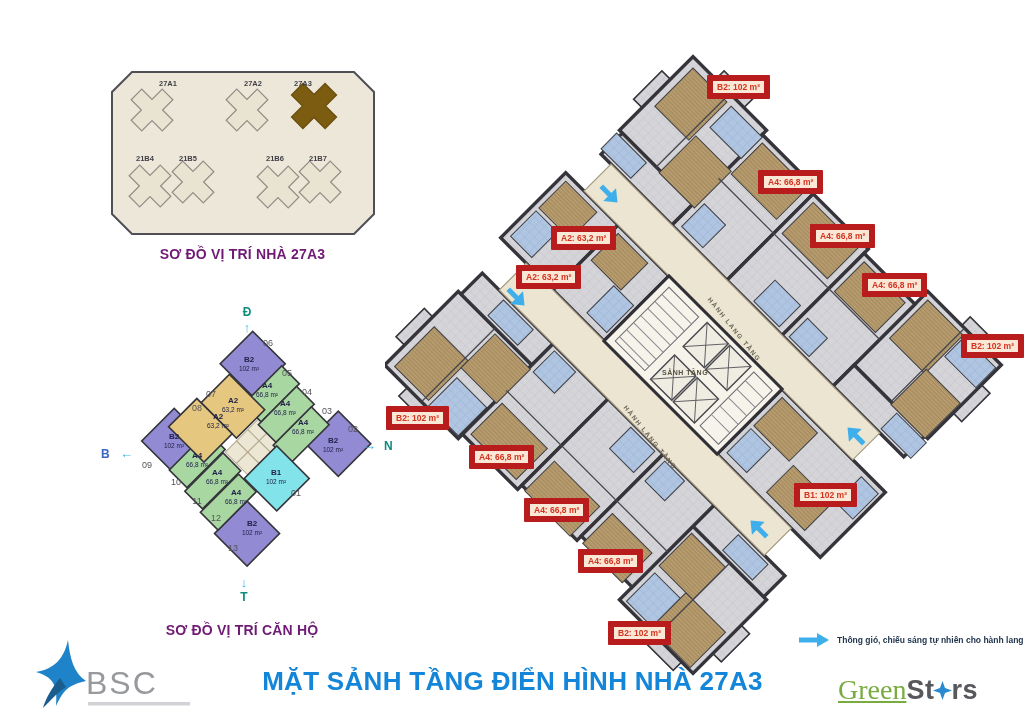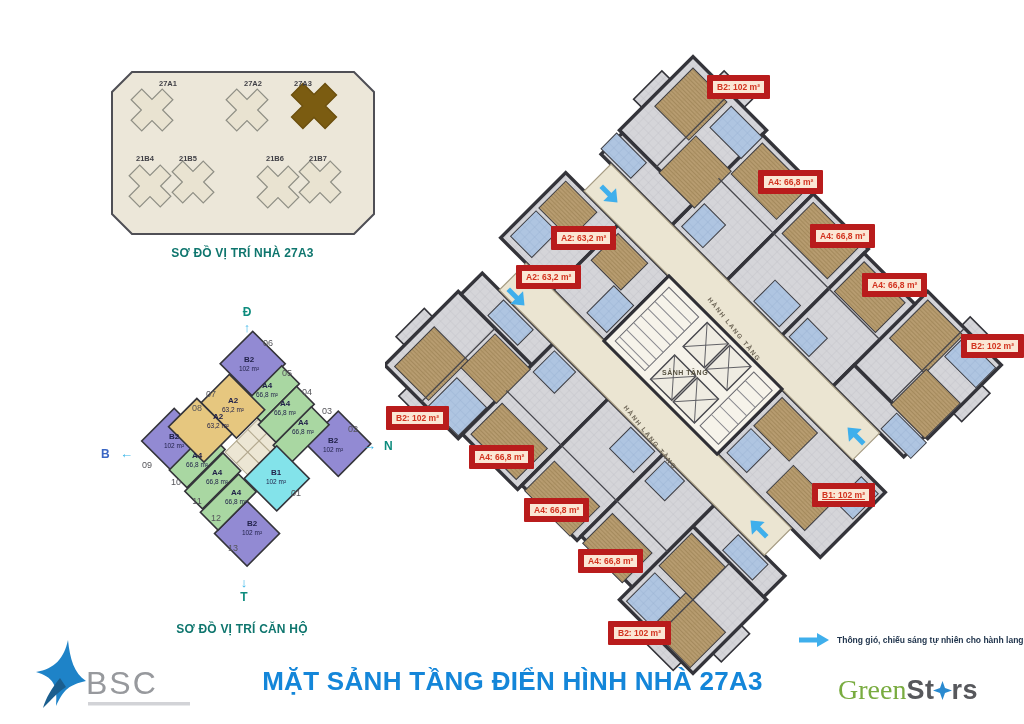--- a/index.html
+++ b/index.html
@@ -1,32 +1,32 @@
 <!DOCTYPE html>
 <html><head>
 <meta charset="utf-8">
 <style>
   html,body{margin:0;padding:0;}
   body{font-family:"Liberation Sans", sans-serif;}
   .page{position:relative;width:1024px;height:724px;background:#ffffff;overflow:hidden;}
   .abs{position:absolute;}
   
-  .caption{font-weight:bold;font-size:12px;color:#0f766e;text-align:center;letter-spacing:.2px;}
+  .caption{font-weight:bold;font-size:14px;color:#701a75;text-align:center;letter-spacing:.2px;}
   
   .chip{position:absolute;font-size:8.5px;font-weight:bold;color:#d2321e;background:#fbe7d5;border:6px solid #b91c1c;
         padding:1px 4px;border-radius:1px;white-space:nowrap;line-height:10px;}
   .corr{position:absolute;font-size:6.5px;font-weight:bold;color:#6b6354;letter-spacing:1.5px;white-space:nowrap;
         transform:rotate(51deg);transform-origin:0 0;}
   .lobby{position:absolute;font-size:7px;font-weight:bold;color:#55503f;letter-spacing:.5px;white-space:nowrap;}
   .parrow{position:absolute;width:26px;height:26px;}
   .title{position:absolute;font-size:26px;font-weight:bold;color:#1486d9;text-align:center;letter-spacing:.3px;}
   .legend{position:absolute;display:flex;align-items:center;gap:7px;}
   .legend .ltext{font-size:8.5px;font-weight:bold;color:#22364e;white-space:nowrap;}
   .gslogo{position:absolute;display:flex;align-items:baseline;}
-  .gs-green{font-family:"Liberation Serif", serif;font-size:28px;color:#79ac40;}
+  .gs-green{font-family:"Liberation Serif", serif;font-size:28px;color:#79ac40;text-decoration:underline;}
   .gs-dark{font-size:27px;font-weight:bold;color:#57585c;letter-spacing:.5px;}
   .gs-star{position:relative;top:1px;margin:0 -1px;}
   svg text{font-family:"Liberation Sans", sans-serif;}
 </style>
 </head>
 <body>
 
 <div class="page">
 
   <div class="abs" style="left:100px;top:62px;width:285px;">
@@ -301,21 +301,21 @@
 
   <div class="lobby" style="left:662px;top:369px;">SẢNH TẦNG</div>
   <div class="corr" style="left:712px;top:296px;">HÀNH LANG TẦNG</div>
   <div class="corr" style="left:628px;top:404px;">HÀNH LANG TẦNG</div>
 
   <div class="chip" style="left:707px;top:75px;">B2: 102 m²</div>
   <div class="chip" style="left:758px;top:170px;">A4: 66,8 m²</div>
   <div class="chip" style="left:810px;top:224px;">A4: 66,8 m²</div>
   <div class="chip" style="left:862px;top:273px;">A4: 66,8 m²</div>
   <div class="chip" style="left:961px;top:334px;">B2: 102 m²</div>
-  <div class="chip" style="left:812px;top:483px;text-decoration:underline;">B1: 102 m²</div>
+  <div class="chip" style="left:794px;top:483px;">B1: 102 m²</div>
   <div class="chip" style="left:608px;top:621px;">B2: 102 m²</div>
   <div class="chip" style="left:578px;top:549px;">A4: 66,8 m²</div>
   <div class="chip" style="left:524px;top:498px;">A4: 66,8 m²</div>
   <div class="chip" style="left:469px;top:445px;">A4: 66,8 m²</div>
   <div class="chip" style="left:386px;top:406px;">B2: 102 m²</div>
   <div class="chip" style="left:516px;top:265px;">A2: 63,2 m²</div>
   <div class="chip" style="left:551px;top:226px;">A2: 63,2 m²</div>
 
   <svg class="parrow" style="left:596px;top:181px;transform:rotate(45deg);" viewBox="0 0 26 26">
     <path d="M2,13 H15" stroke="#3fafec" stroke-width="5"></path>

